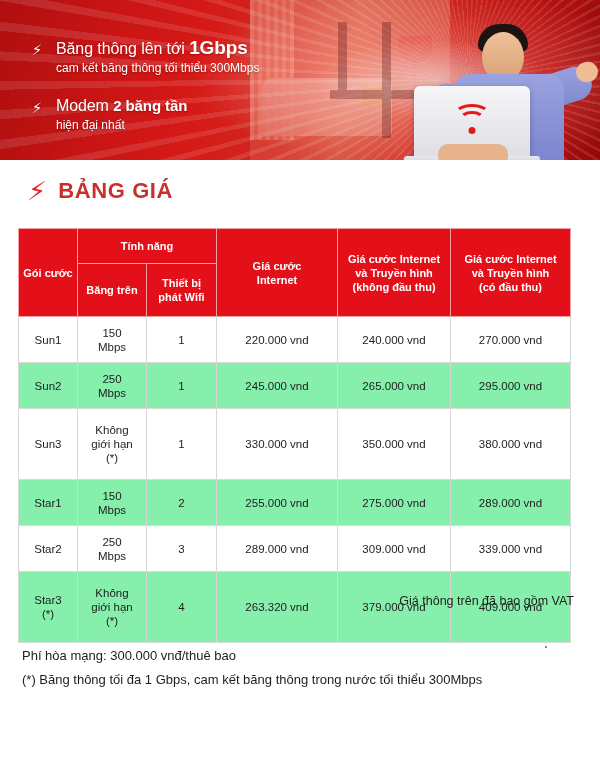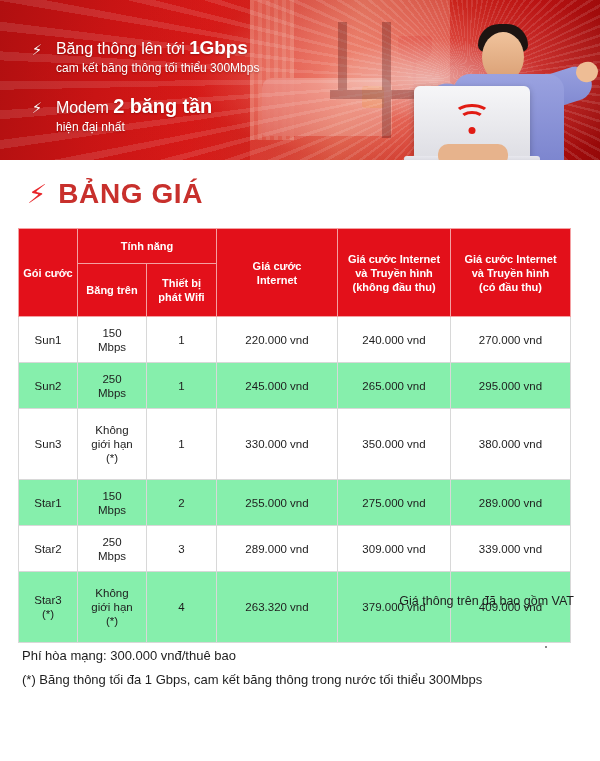--- a/index.html
+++ b/index.html
@@ -126,32 +126,32 @@
   .bolt{
     width:14px;flex:0 0 14px;margin-right:12px;margin-top:4px;
     color:#fff;font-size:15px;line-height:1;text-align:center;
     text-shadow:0 0 2px rgba(0,0,0,.25);
   }
   .b-lines{color:#ffffff;}
   .b-l1{font-size:16px;line-height:20px;letter-spacing:-0.1px;text-shadow:0 1px 2px rgba(90,0,0,.45);}
   .b-l1 b{font-size:19px;font-weight:bold;}
   .b-l2{font-size:12px;line-height:19px;text-shadow:0 1px 2px rgba(90,0,0,.45);}
   .b-row.second .b-l1{font-size:16px;}
-  .b-row.second .b-l1 b{font-size:20px;}
+  .b-row.second .b-l1 b{font-size:15px;}
 
   
   .title-wrap{
     position:absolute;left:28px;top:178px;display:flex;align-items:center;
   }
   .title-bolt{
     color:#e8262a;font-size:26px;line-height:26px;margin-right:12px;
     font-weight:bold;transform:skewX(-6deg);
   }
   .title-text{
-    color:#c8302c;font-size:28px;font-weight:bold;letter-spacing:0.6px;
+    color:#c8302c;font-size:22px;font-weight:bold;letter-spacing:0.6px;
   }
 
   
   .ptable{
     position:absolute;left:18px;top:228px;width:552px;
     border-collapse:collapse;table-layout:fixed;
     font-size:11.5px;color:#1d1d1d;
   }
   .ptable col.c0{width:59px;}
   .ptable col.c1{width:69px;}

